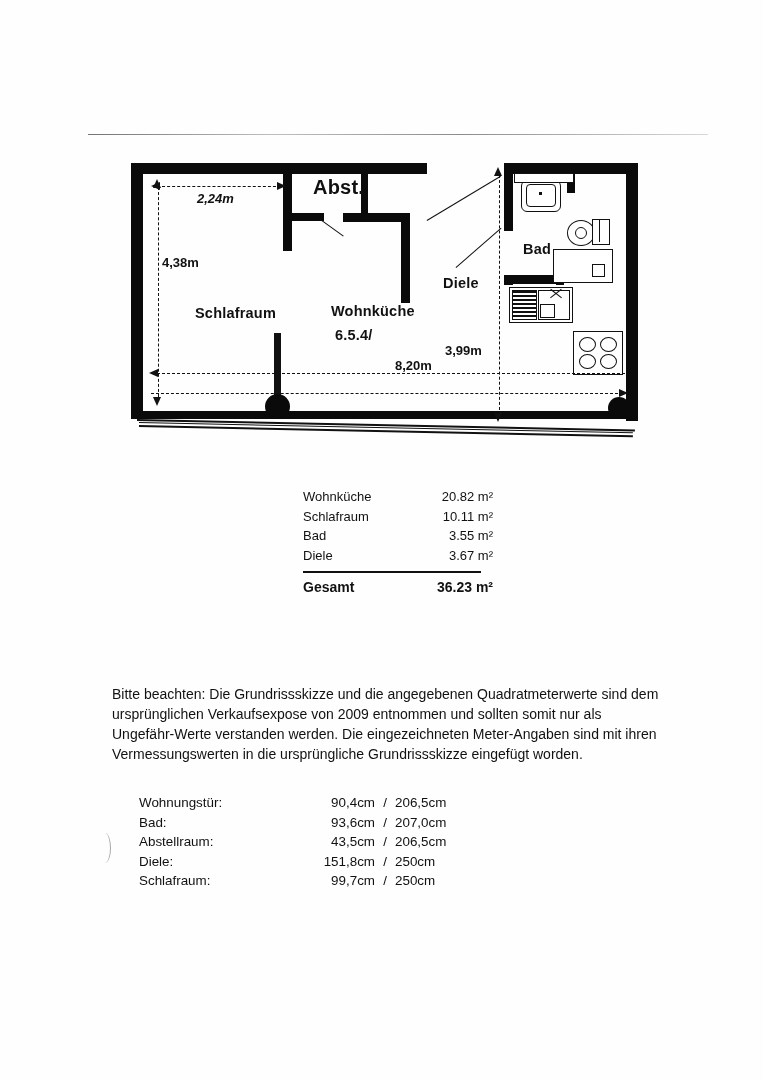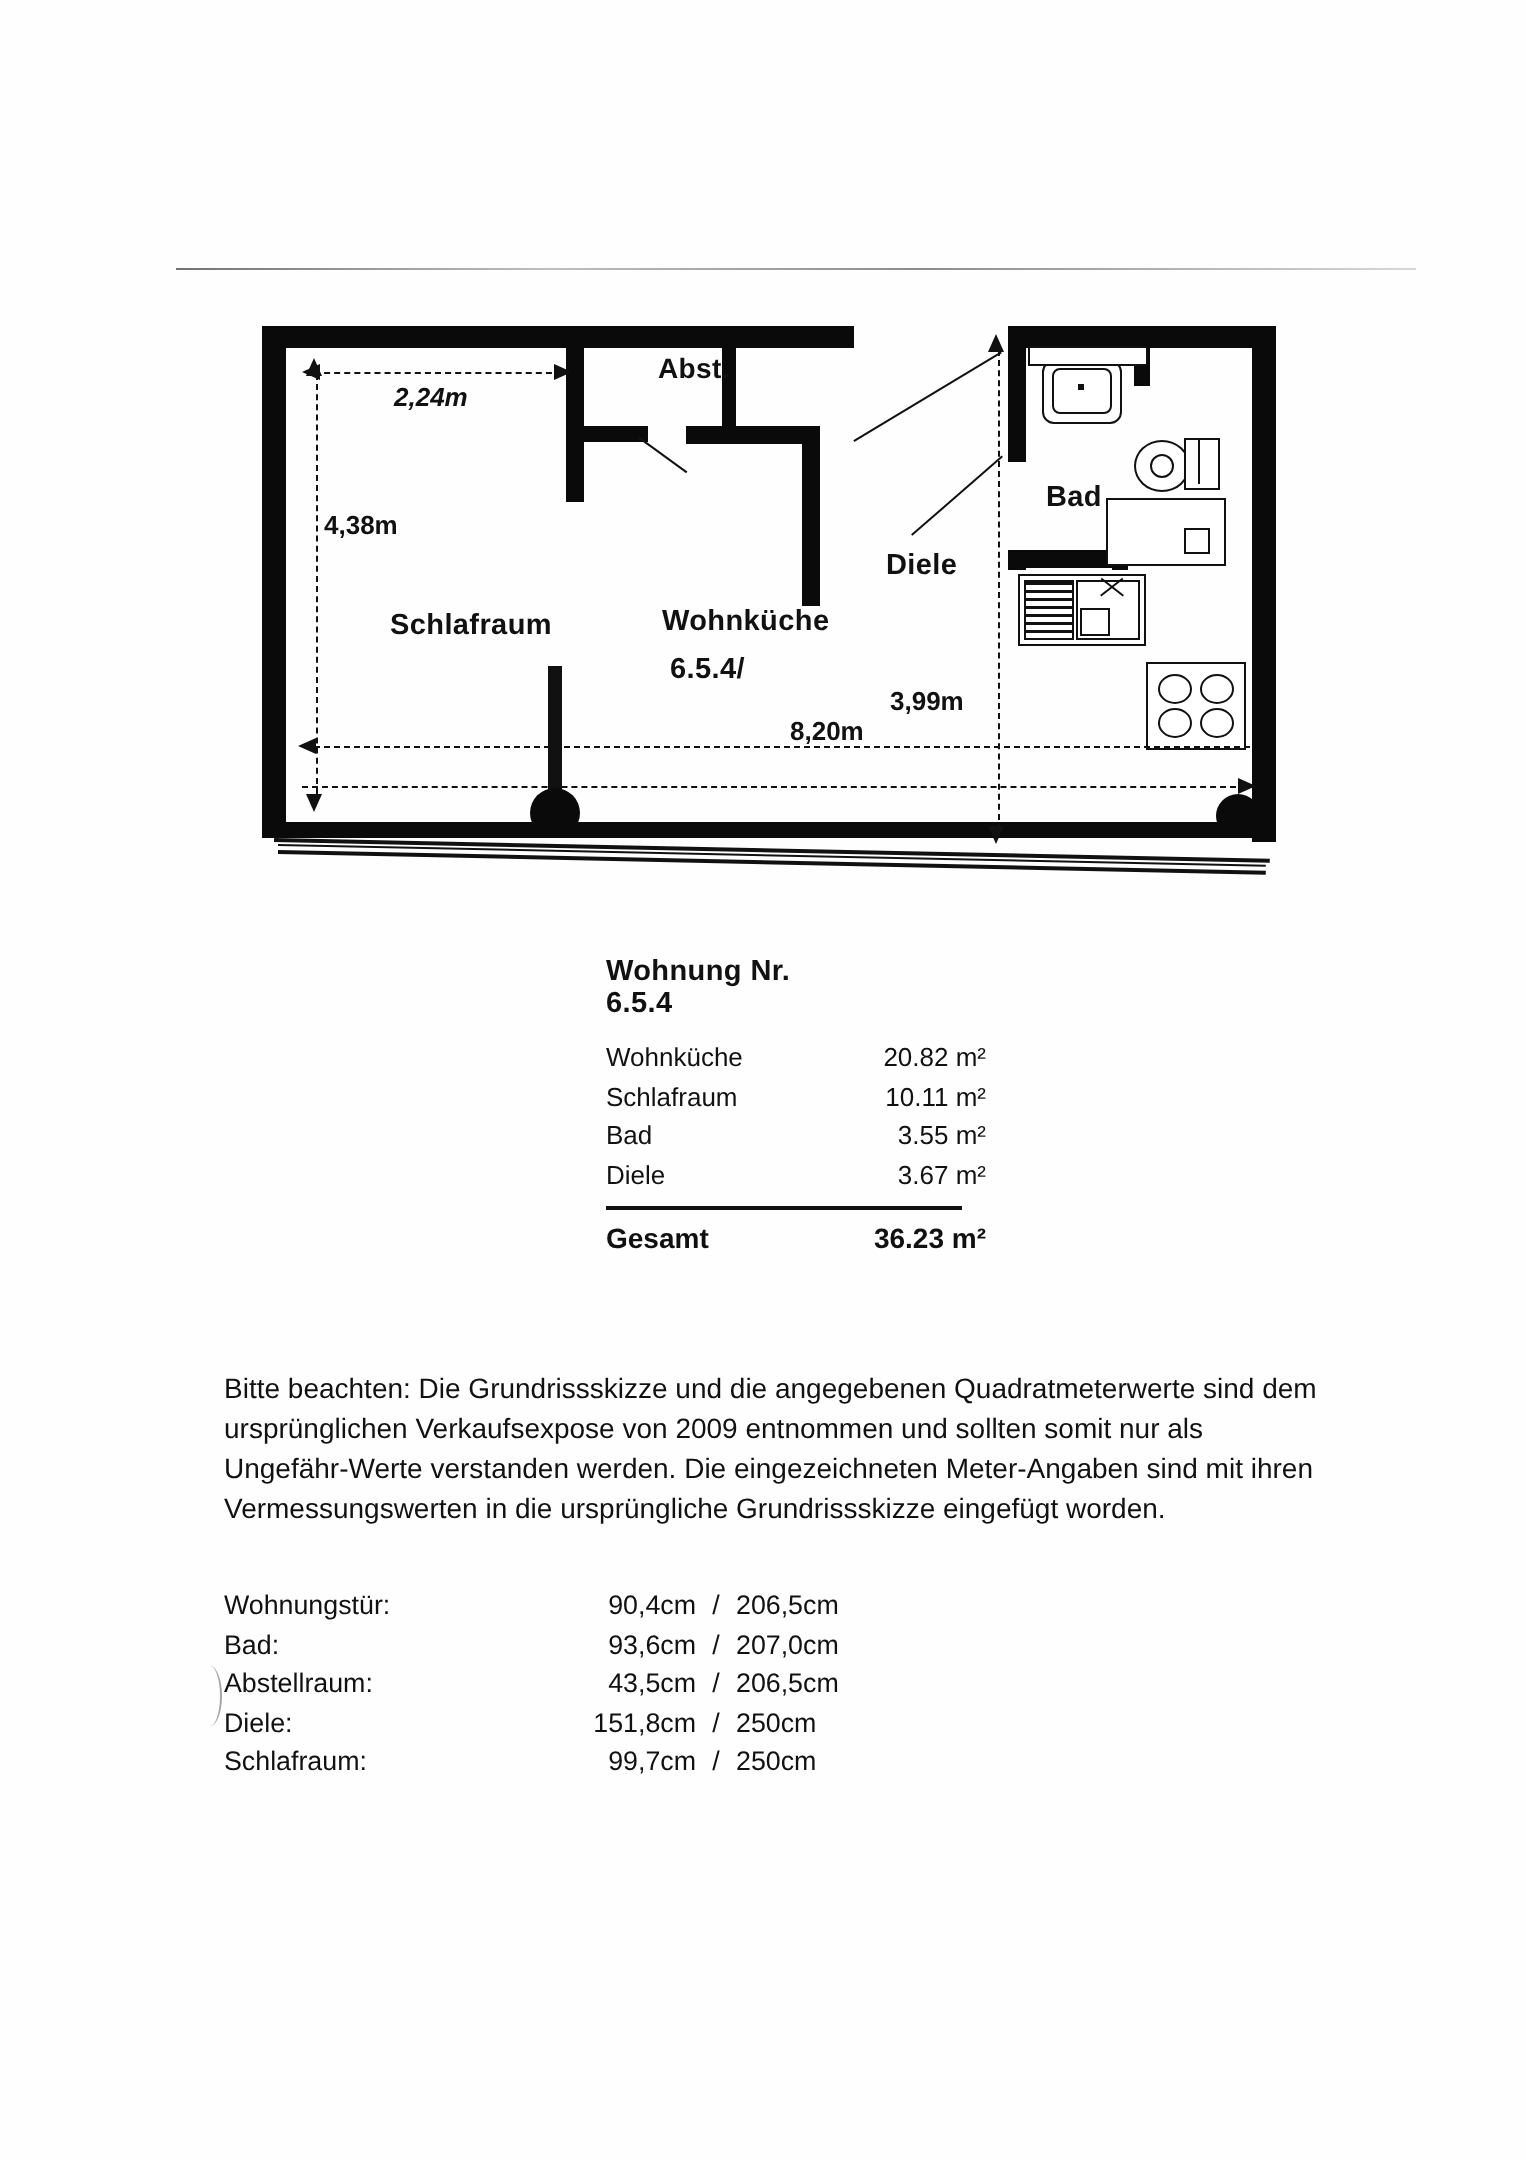--- a/index.html
+++ b/index.html
@@ -145,21 +145,21 @@
   .meas {
     position: absolute;
     left: 112px;
     top: 793px;
     width: 420px;
     font-size: 13.4px;
     line-height: 19.6px;
   }
   .meas-head { padding-left: 12px; }
   .meas-row { display: flex; }
-  .meas-room { width: 162px; }
+  .meas-room { width: 162px; margin-left: 27px; }
   .meas-w { width: 74px; text-align: right; }
   .meas-slash { width: 20px; text-align: center; }
   .meas-h { }
 </style>
 </head>
 <body>
 
 <div class="page">
 
   <div class="scan-line"></div>
@@ -237,33 +237,29 @@
     <div class="arrow arrow-l" style="left:18px; top:206px;"></div>
     <div class="arrow arrow-r" style="left:488px; top:226px;"></div>
     <div class="dash-h" style="left:20px; top:230px; width:472px;"></div>
     <div class="dim-label" style="left:264px; top:195px;">8,20m</div>
 
     <div class="dash-v" style="left:368px; top:12px; height:240px;"></div>
     <div class="arrow arrow-u" style="left:363px; top:4px;"></div>
     <div class="arrow arrow-d" style="left:363px; top:250px;"></div>
     <div class="dim-label" style="left:314px; top:180px;">3,99m</div>
 
-    <div class="room-label" style="left:198px; top:13px; font-size:14px;">Abst.</div>
+    <div class="room-label" style="left:182px; top:13px; font-size:20px;">Abst.</div>
     <div class="room-label" style="left:64px; top:142px; font-size:14.5px;">Schlafraum</div>
     <div class="room-label" style="left:200px; top:140px; font-size:14.5px;">Wohnküche</div>
     <div class="room-label" style="left:204px; top:164px; font-size:14.5px;">6.5.4/</div>
     <div class="room-label" style="left:312px; top:112px; font-size:14.5px;">Diele</div>
     <div class="room-label" style="left:392px; top:78px; font-size:14.5px;">Bad</div>
   </div>
 
   <div class="apt-block">
-    <div class="apt-title">
-      <div>Wohnung Nr.</div>
-      <div>6.5.4</div>
-    </div>
     <div class="apt-rows">
       <div class="apt-row">
         <span>Wohnküche</span>
         <span class="n">20.82 m²</span>
       </div>
       <div class="apt-row">
         <span>Schlafraum</span>
         <span class="n">10.11 m²</span>
       </div>
       <div class="apt-row">

